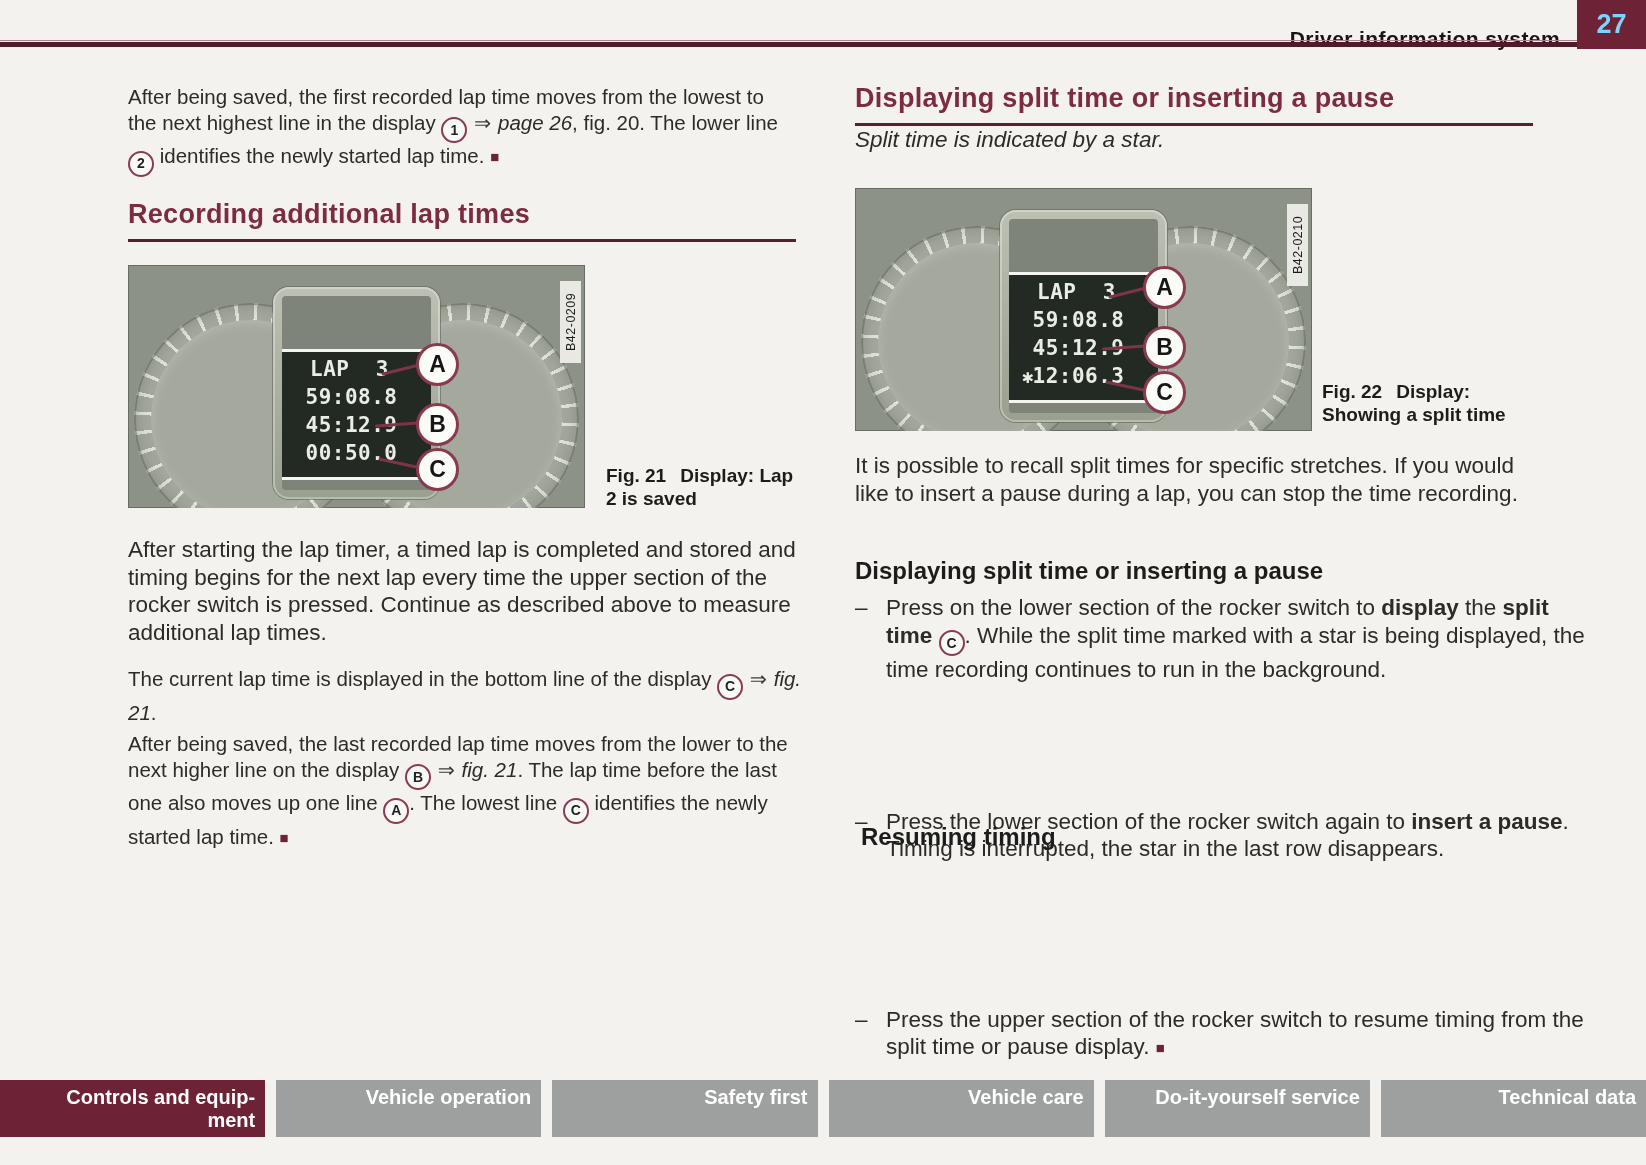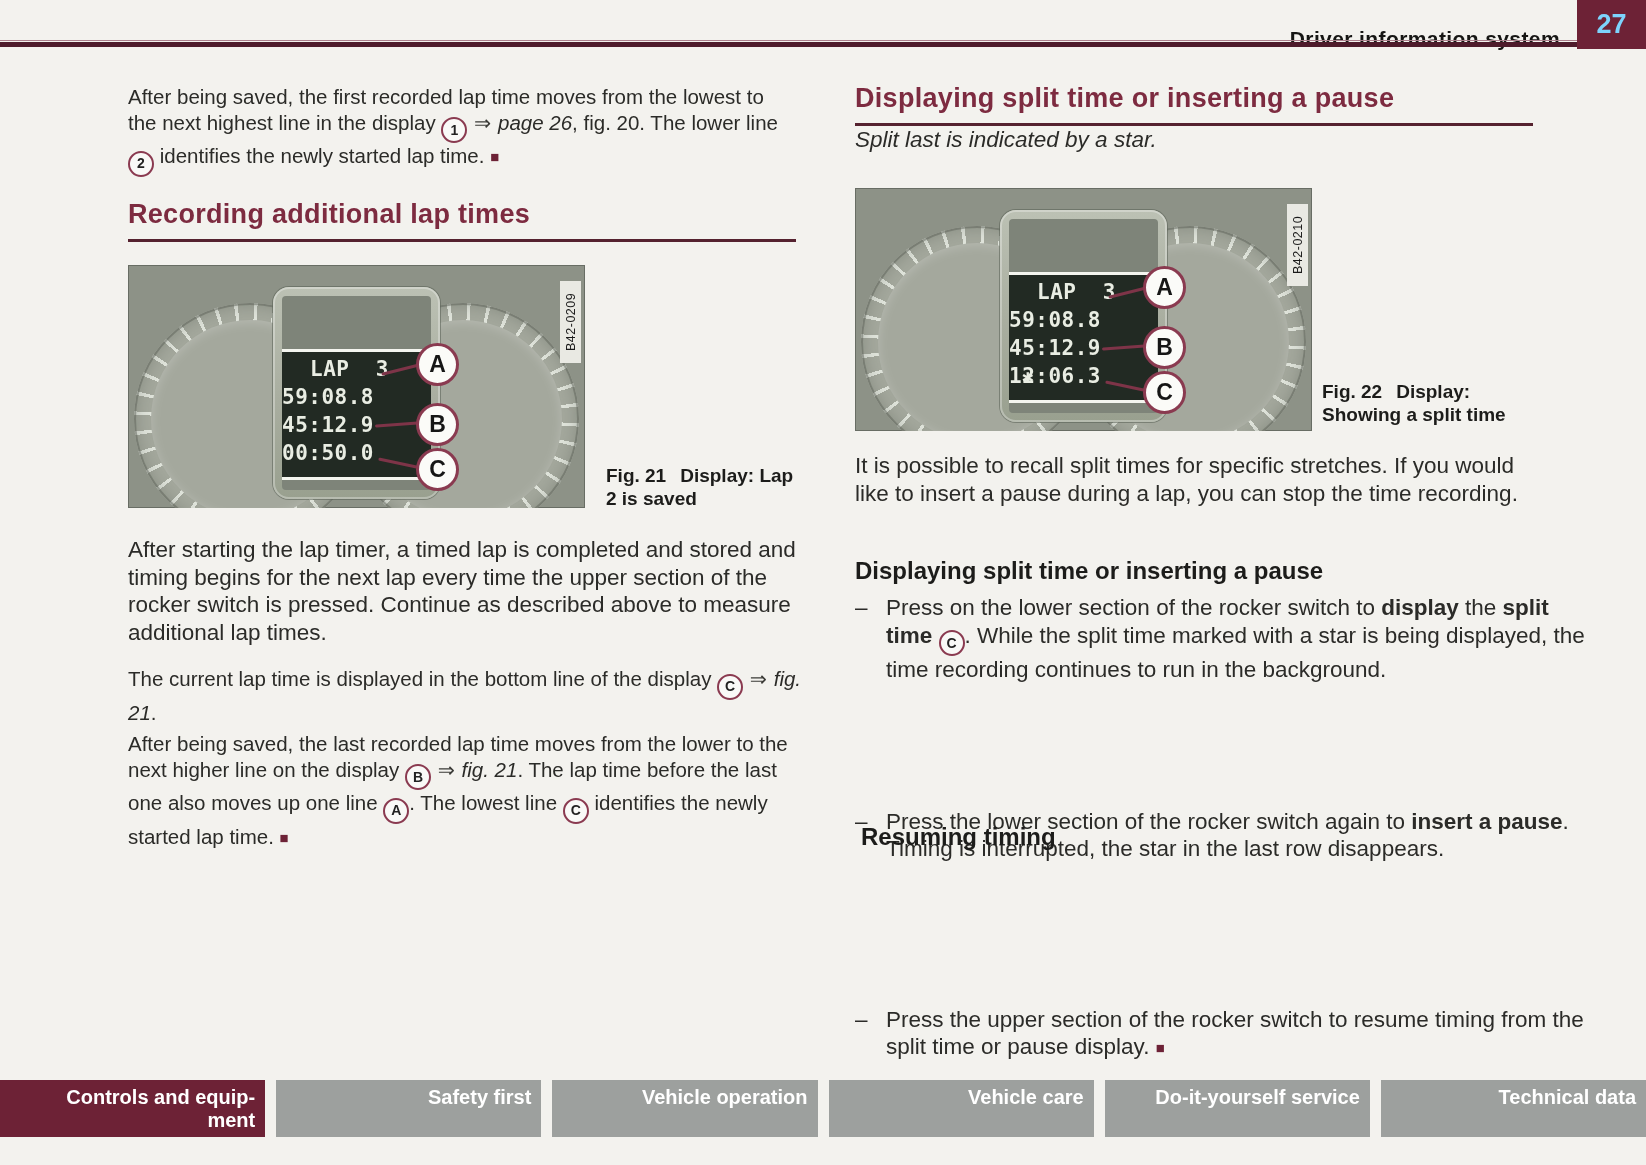--- a/index.html
+++ b/index.html
@@ -46,21 +46,21 @@
          box-shadow:inset 0 0 0 2px rgba(255,255,255,.3), 0 0 0 1px rgba(88,94,84,.55);
          padding:9px;box-sizing:border-box;}
   .screen{width:100%;height:100%;display:flex;flex-direction:column;border-radius:4px;overflow:hidden;}
   .screen-top{height:53px;background:#7e8479;}
   .screen-bottom{flex:1;background:#7e8479;}
   .lcd{height:122px;background:#222a23;border-top:3px solid #f4f5ef;border-bottom:3px solid #f4f5ef;
        box-sizing:content-box;padding-top:3px;
        font-family:"DejaVu Sans Mono",monospace;font-weight:bold;color:#e9ede3;font-size:21px;}
   .lcd-line{height:28px;line-height:28px;letter-spacing:.5px;}
   .lcd-lap{padding-left:28px;white-space:pre;}
-  .lcd-time{text-align:left;padding-right:10px;position:relative;}
+  .lcd-time{text-align:center;padding-right:10px;position:relative;}
   .lcd-star{position:absolute;left:13px;top:0;font-size:19px;}
   .conn{position:absolute;height:3px;background:#7e3448;z-index:4;border-radius:2px;}
   .co{position:absolute;width:37px;height:37px;border-radius:50%;background:#fbfbf8;border:3px solid #8a3a50;
       color:#161616;font-weight:bold;font-size:23px;display:flex;align-items:center;justify-content:center;z-index:5;}
   .imgcode{position:absolute;right:4px;top:16px;width:21px;height:82px;background:#e9e9e3;z-index:6;
            display:flex;align-items:center;justify-content:center;
            writing-mode:vertical-rl;transform:rotate(180deg);
            font-size:12.5px;color:#1a1a1a;letter-spacing:.5px;}
   
   .footer{position:absolute;left:0;top:1080px;width:1646px;height:57px;display:flex;gap:11px;}
@@ -108,21 +108,21 @@
 
   <div class="blk caption" style="left:606px;top:464px;width:196px;">
     <span class="cap-fig">Fig. 21</span><span>Display: Lap 2 is saved</span>
   </div>
 
   <div class="blk body-lg" style="left:128px;top:536px;width:674px;">After starting the lap timer, a timed lap is completed and stored and timing begins for the next lap every time the upper section of the rocker switch is pressed. Continue as described above to measure additional lap times.</div>
   <div class="blk body-sm" style="left:128px;top:666px;width:674px;">The current lap time is displayed in the bottom line of the display <span class="circ">C</span> <span class="arr">⇒</span> <i>fig. 21</i>.</div>
   <div class="blk body-sm" style="left:128px;top:731px;width:674px;">After being saved, the last recorded lap time moves from the lower to the next higher line on the display <span class="circ">B</span> <span class="arr">⇒</span> <i>fig. 21</i>. The lap time before the last one also moves up one line <span class="circ">A</span>. The lowest line <span class="circ">C</span> identifies the newly started lap time. <span class="endsq">■</span></div>
 
   <div class="blk sec-h" style="left:855px;top:83px;width:678px;">Displaying split time or inserting a pause</div>
-  <div class="blk body-lg lead-italic" style="left:855px;top:126px;width:678px;"><i>Split last is indicated by a star.</i></div>
+  <div class="blk body-lg lead-italic" style="left:855px;top:126px;width:678px;"><i>Split time is indicated by a star.</i></div>
 
   <div class="figure" style="left:855px;top:188px;">
     <div class="gauge gauge-left"></div>
     <div class="gauge gauge-right"></div>
     <div class="bezel">
       <div class="screen">
         <div class="screen-top"></div>
         <div class="lcd">
           <div class="lcd-line lcd-lap">LAP  3</div>
           <div class="lcd-line lcd-time">59:08.8</div>
@@ -156,20 +156,20 @@
   </div>
 
   <div class="blk sub-h" style="left:861px;top:823px;width:690px;">Resuming timing</div>
   <div class="blk body-lg bullet" style="left:855px;top:861px;width:700px;">
     <span class="dash">–</span><span>Press the upper section of the rocker switch to resume timing from the split time or pause display. <span class="endsq">■</span></span>
   </div>
 
   <div class="footer">
     <div class="ftab active">Controls and equip-
 ment</div>
+    <div class="ftab">Vehicle operation</div>
     <div class="ftab">Safety first</div>
-    <div class="ftab">Vehicle operation</div>
     <div class="ftab">Vehicle care</div>
     <div class="ftab">Do-it-yourself service</div>
     <div class="ftab">Technical data</div>
   </div>
 
 </div>
 
 </body></html>

